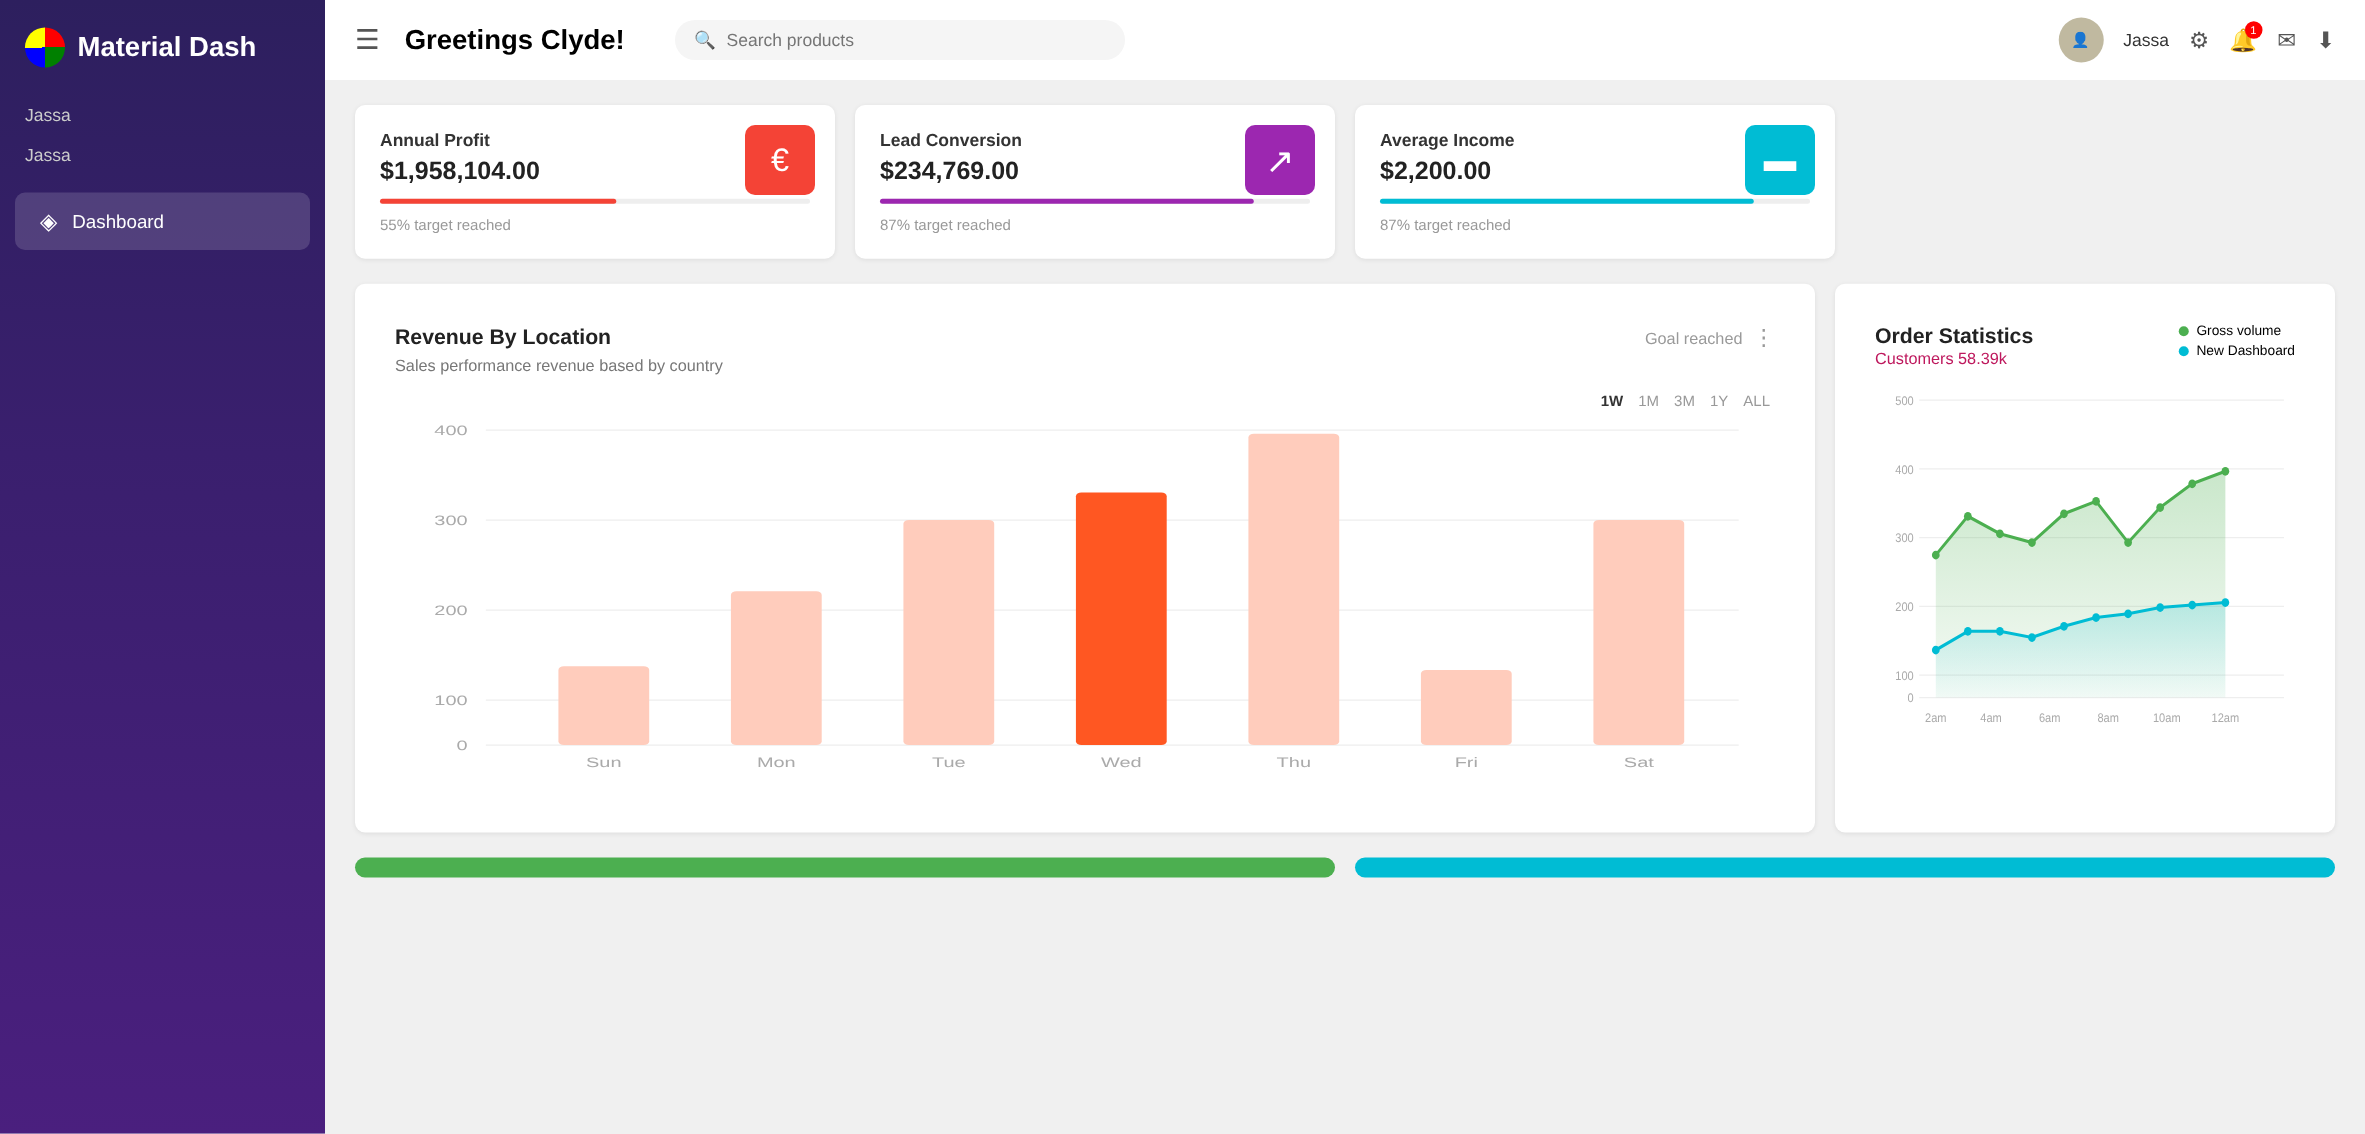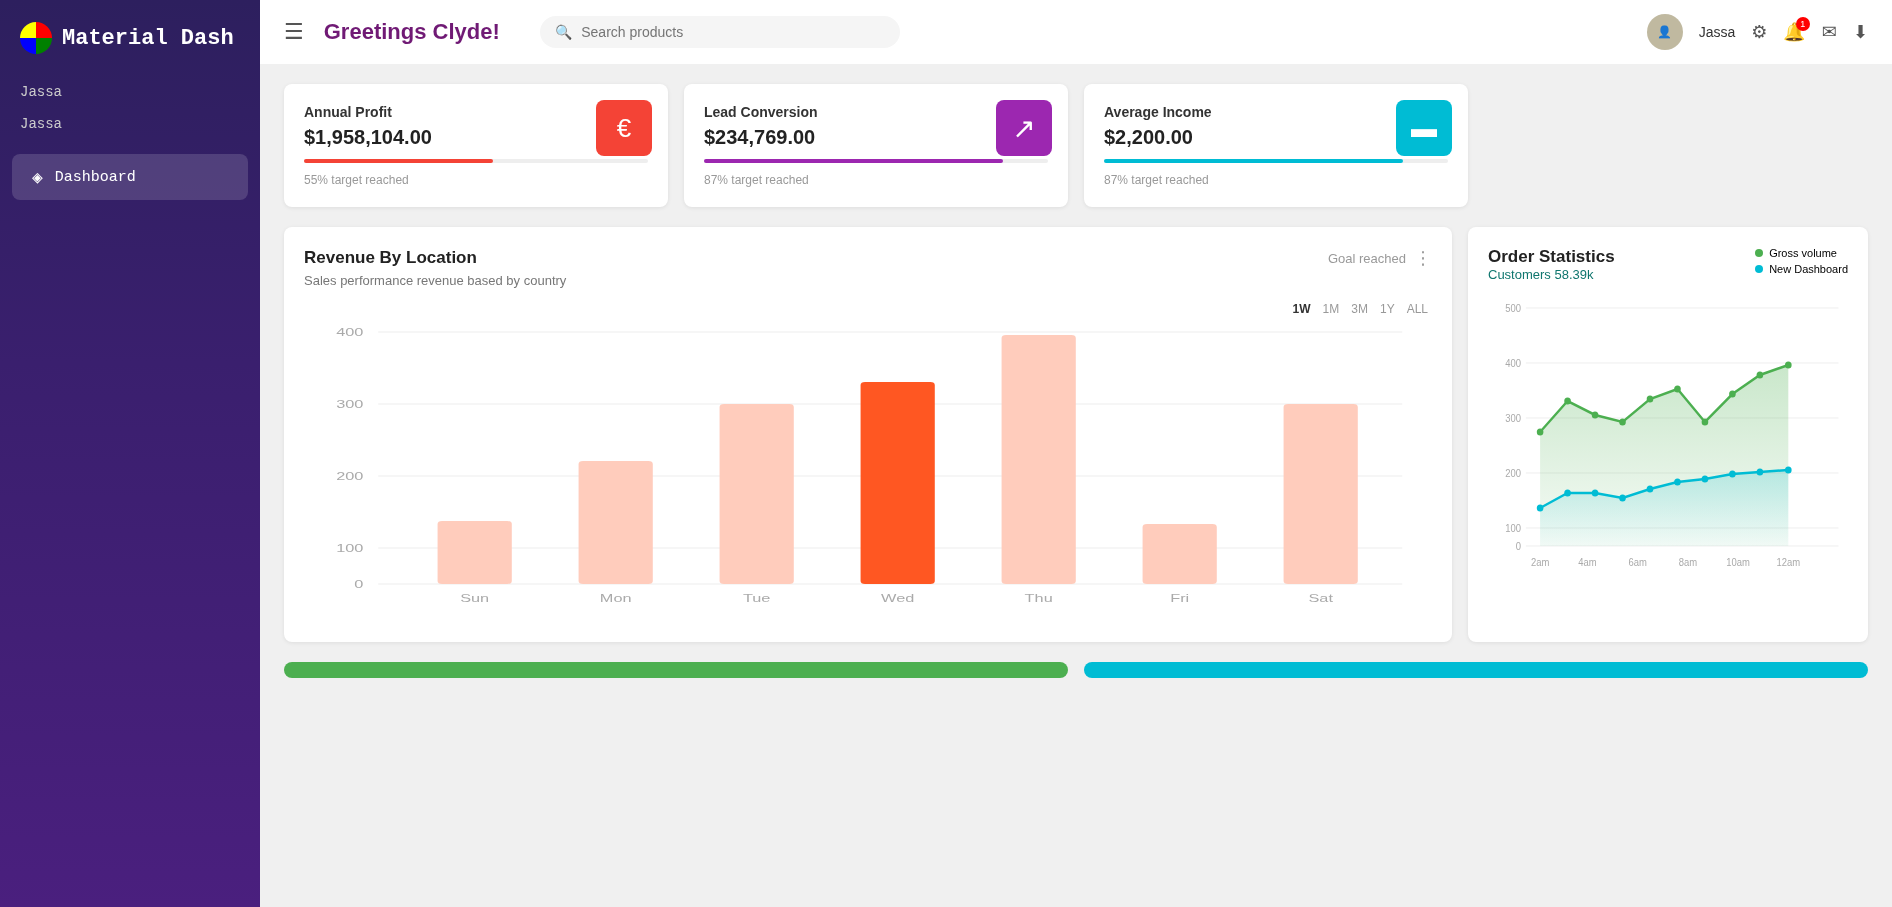--- a/index.html
+++ b/index.html
@@ -7,21 +7,20 @@
 
     
     .sidebar {
       width: 260px;
       min-width: 260px;
       background: linear-gradient(180deg, #2d1f5e 0%, #3a1f6e 40%, #4a1f7e 100%);
       color: white;
       display: flex;
       flex-direction: column;
       padding: 0;
-      font-family: Liberation Mono, monospace;
     }
     .sidebar-logo {
       display: flex;
       align-items: center;
       padding: 22px 20px;
       gap: 10px;
     }
     .logo-icon {
       width: 32px; height: 32px;
       background: conic-gradient(red 0deg 90deg, green 90deg 180deg, blue 180deg 270deg, yellow 270deg 360deg);
@@ -47,21 +46,21 @@
 
     
     .header {
       background: white;
       display: flex; align-items: center;
       padding: 0 24px; height: 64px;
       box-shadow: 0 1px 4px rgba(0,0,0,0.1);
       gap: 20px;
     }
     .hamburger { font-size: 22px; cursor: pointer; color: #555; }
-    .header-title { font-size: 22px; font-weight: 600; color: #701a75; flex: 0 0 auto; }
+    .header-title { font-size: 22px; font-weight: 600; color: #000000; flex: 0 0 auto; }
     .search-bar {
       display: flex; align-items: center;
       background: #f5f5f5; border-radius: 24px;
       padding: 8px 16px; gap: 8px;
       margin-left: 20px;
       width: 360px;
     }
     .search-icon { color: #999; font-size: 14px; }
     .search-input { border: none; background: transparent; outline: none; font-size: 14px; color: #666; width: 100%; }
     .header-spacer { flex: 1; }
@@ -91,42 +90,42 @@
       position: absolute; right: 16px; top: 16px;
       width: 56px; height: 56px; border-radius: 8px;
       display: flex; align-items: center; justify-content: center;
       font-size: 26px; color: white;
     }
 
     
     .charts-row { display: grid; grid-template-columns: 1fr 400px; gap: 16px; margin-bottom: 20px; }
 
     .chart-card {
-      background: white; border-radius: 8px; padding: 20px;
+      background: white; border-radius: 8px; padding: 32px;
       box-shadow: 0 1px 4px rgba(0,0,0,0.08);
     }
     .chart-header { display: flex; align-items: center; justify-content: space-between; margin-bottom: 4px; }
     .chart-title { font-size: 17px; font-weight: 700; color: #222; }
     .chart-goal { display: flex; align-items: center; gap: 8px; }
     .chart-goal-text { font-size: 13px; color: #999; }
     .chart-subtitle { font-size: 13px; color: #777; margin-bottom: 12px; }
     .chart-period-btns { display: flex; gap: 4px; justify-content: flex-end; margin-bottom: 4px; }
     .period-btn { font-size: 12px; color: #999; cursor: pointer; padding: 2px 4px; }
     .period-btn.active { color: #333; font-weight: 600; }
 
     
     .bar-chart-container { position: relative; height: 300px; }
     .bar-chart-svg { width: 100%; height: 100%; }
 
     
     .order-stats-header { display: flex; justify-content: space-between; align-items: flex-start; margin-bottom: 4px; }
     .order-legend { display: flex; flex-direction: column; gap: 4px; font-size: 11px; }
     .legend-item { display: flex; align-items: center; gap: 6px; }
     .legend-dot { width: 8px; height: 8px; border-radius: 50%; }
-    .order-customers { font-size: 13px; color: #0f766e; margin-bottom: 12px; }
+    .order-customers { font-size: 13px; color: #be185d; margin-bottom: 12px; }
     .line-chart-container { position: relative; height: 280px; }
 
     
     .bottom-row { display: grid; grid-template-columns: 1fr 1fr; gap: 16px; }
     .bottom-card { height: 16px; border-radius: 8px; }
 
     
     .content::-webkit-scrollbar { width: 6px; }
     .content::-webkit-scrollbar-thumb { background: #ccc; border-radius: 3px; }
   </style>

